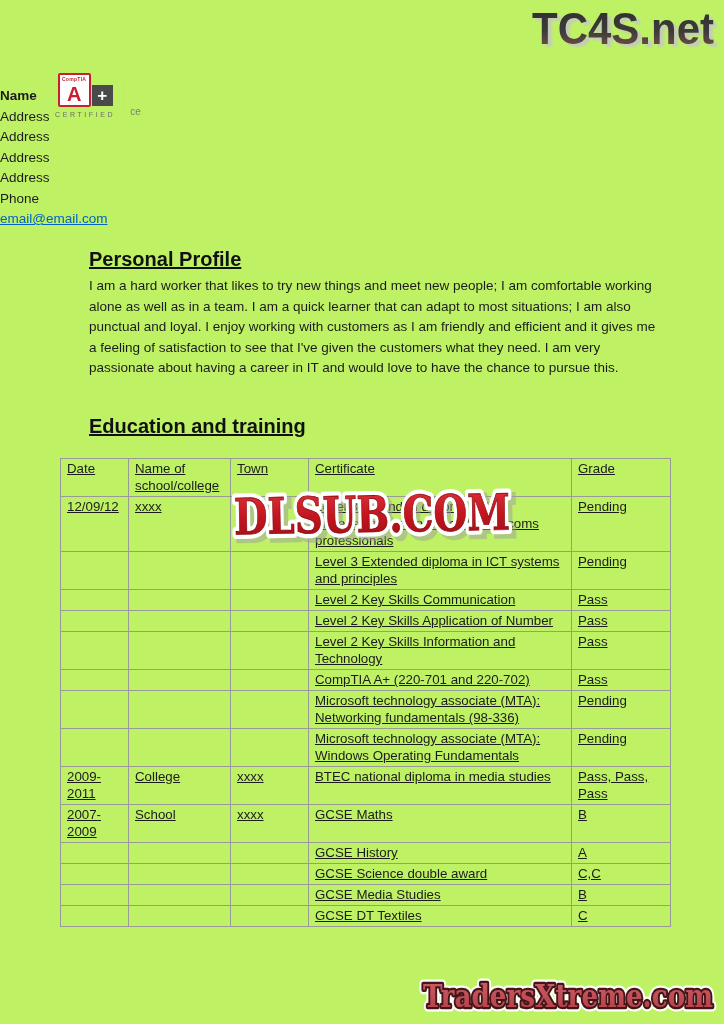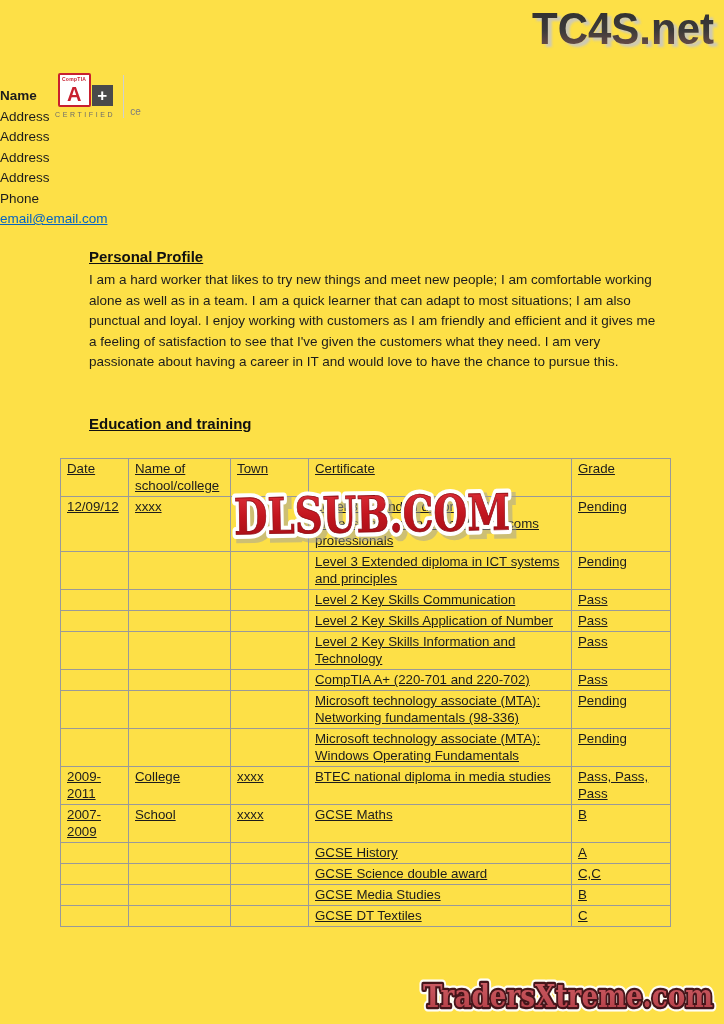--- a/index.html
+++ b/index.html
@@ -1,18 +1,18 @@
 <!DOCTYPE html>
 <html><head>
 <meta charset="utf-8">
 <style>
   * { margin:0; padding:0; box-sizing:border-box; }
   html,body { background:#ffffff; }
   .page {
-    position:relative; width:724px; height:1024px; background:#fde047;
+    position:relative; width:724px; height:1024px; background:#bef264;
     font-family:"Liberation Sans", sans-serif; color:#1c1c1c; overflow:hidden;
   }
 
   
   .tc4s-wrap { position:absolute; left:528px; top:4px; }
 
   
   .comptia { position:absolute; left:55px; top:73px; display:flex; align-items:stretch; }
   .comptia-left { display:flex; flex-direction:column; align-items:center; }
   .comptia-row { display:flex; align-items:flex-end; }
@@ -32,21 +32,21 @@
   .comptia-ce { align-self:flex-end; font-size:10px; color:#7d7d7d; padding-bottom:1px; }
 
   
   .contact { position:absolute; top:86px; left:0; width:724px; 
     font-size:13.5px; line-height:20.5px; }
   .contact .name { font-weight:bold; }
   .contact a.email { color:#0563c1; text-decoration:underline; cursor:pointer; }
 
   
   .profile { position:absolute; left:89px; top:248px; width:568px; }
-  h2.doc-heading { font-size:15px; font-weight:bold; text-decoration:underline; color:#111; }
+  h2.doc-heading { font-size:20px; font-weight:bold; text-decoration:underline; color:#111; }
   .profile p { margin-top:5px; font-size:13.5px; line-height:20.6px; }
 
   .edu-heading { position:absolute; left:89px; top:415px; }
 
   
   table.edu { position:absolute; left:60px; top:458px; width:610px;
     border-collapse:collapse; table-layout:fixed;text-decoration:underline; }
   table.edu th, table.edu td {
     border:1px solid #999999; font-weight:normal; text-align:left; vertical-align:top;
     font-size:13.3px; line-height:17px; padding:1px 5px 2px 6px; word-wrap:break-word;

